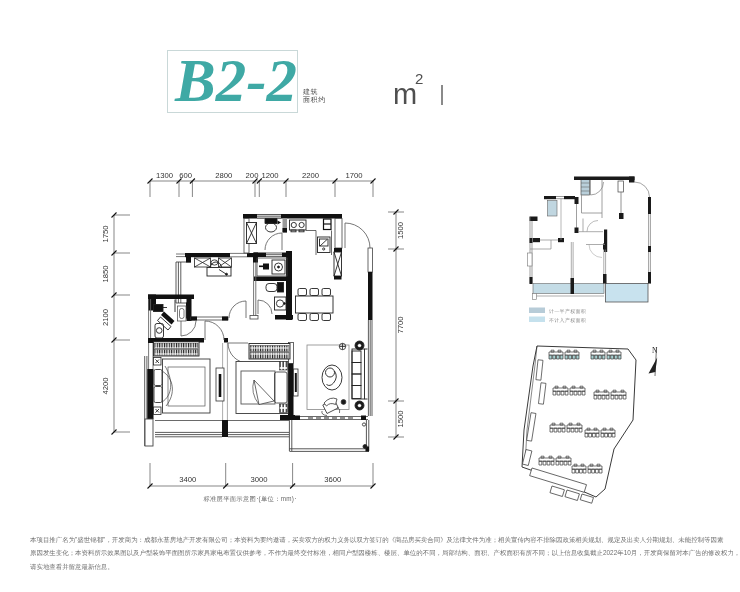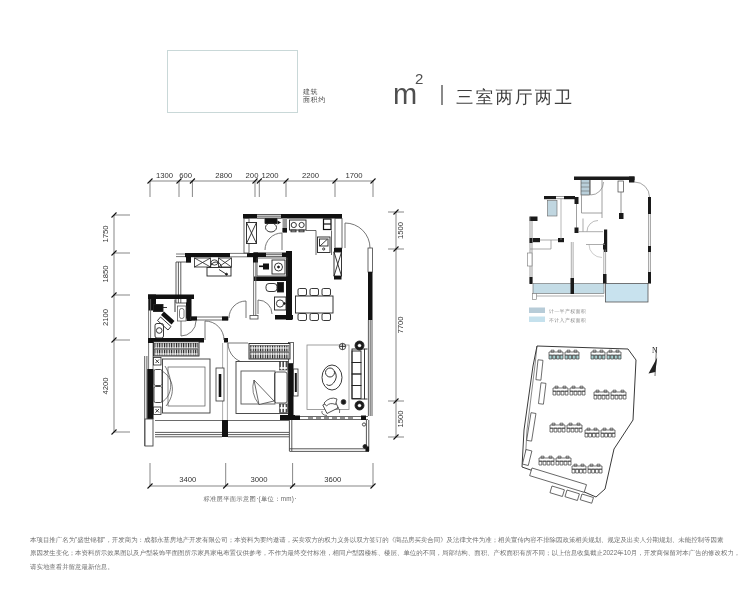--- a/index.html
+++ b/index.html
@@ -7,30 +7,32 @@
        font-family:"Liberation Sans", sans-serif;}
   .abs{position:absolute;}
 </style>
 </head>
 <body>
 
 <div class="abs" style="left:0;top:0;width:740px;height:160px;">
 
   <div class="abs" style="left:167px;top:50px;width:129px;height:61px;border:1px solid #c9d8d8;"></div>
 
+  <div class="abs" style="left:174px;top:49px;width:124px;height:64px;color:#3fa9a5;
+       font-family:'Liberation Serif',serif;font-style:italic;font-weight:bold;
+       font-size:61px;line-height:64px;text-align:center;letter-spacing:0px;">B2-2</div>
 
   <div class="abs" style="left:303px;top:88px;width:30px;color:#4a4a4a;font-size:7px;line-height:7.5px;letter-spacing:0.6px;">建筑<br>面积约</div>
 
 
   <div class="abs" style="left:393px;top:83px;color:#4f4f4f;font-size:29px;line-height:22px;">m</div>
   <div class="abs" style="left:415px;top:70px;color:#4f4f4f;font-size:15px;">2</div>
 
   <div class="abs" style="left:441px;top:85px;width:2px;height:20px;background:#8a8a8a;"></div>
 
-  <div class="abs" style="left:456px;top:85px;color:#3f3f3f;font-size:17.5px;letter-spacing:2.2px;">三室两厅两卫</div>
 </div>
 
 <svg class="abs" style="left:0;top:0;" width="740" height="592" viewBox="0 0 740 592" fill="none" stroke-linecap="butt" font-family="Liberation Sans, sans-serif">
 <defs>
 <pattern id="wh" width="2.4" height="6" patternUnits="userSpaceOnUse">
   <rect width="2.4" height="6" fill="#fff"></rect>
   <rect x="0.7" y="0.5" width="1.2" height="5" fill="#1a1a1a"></rect>
 </pattern>
 <pattern id="ph" width="3.2" height="8" patternUnits="userSpaceOnUse">
   <rect width="3.2" height="8" fill="#fff"></rect>

